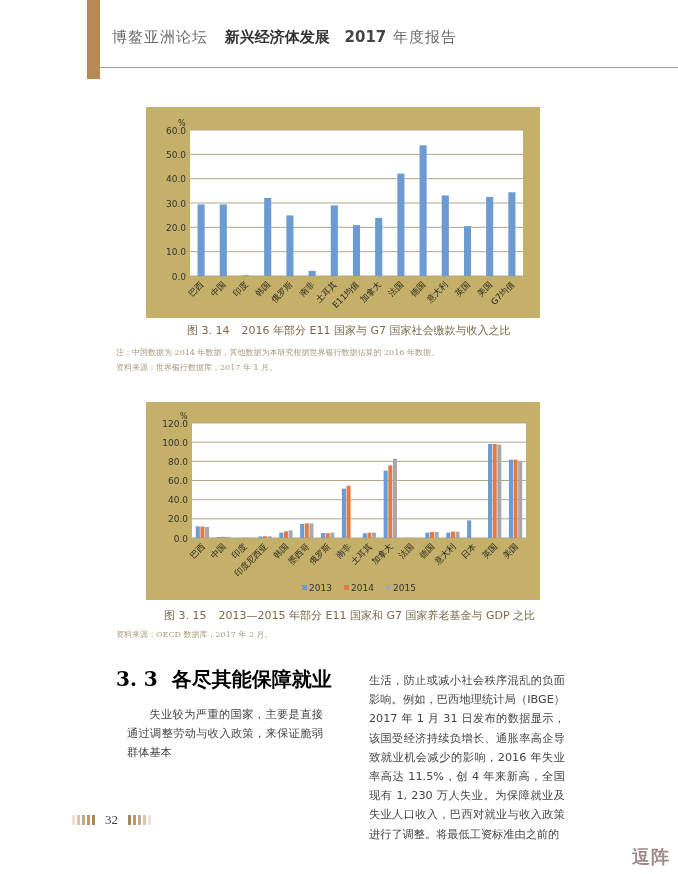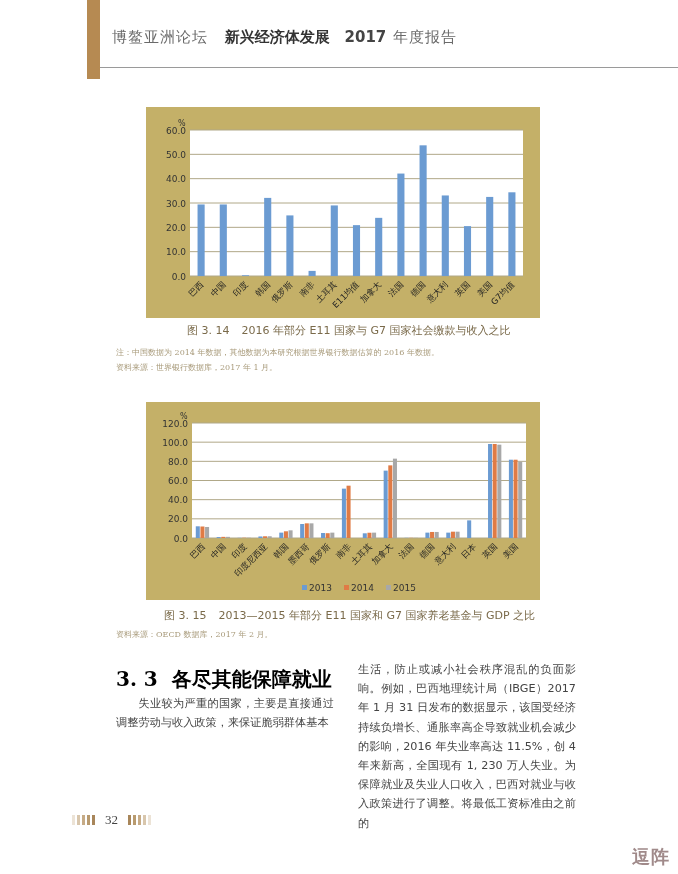--- a/index.html
+++ b/index.html
@@ -19,21 +19,21 @@
   .chart-svg { position:absolute; left:0; top:0; }
 
   .caption { position:absolute; font-size:11px; color:#7a6a4a; white-space:nowrap; }
   .caption .num { margin-right:12px; }
   .note { position:absolute; left:116px; font-family:"DejaVu Serif", serif; font-size:8px; color:#a89a7a; white-space:nowrap; }
 
   .section-title { position:absolute; left:116px; top:666px; font-family:"DejaVu Serif", serif; font-size:20px; font-weight:bold; color:#000000; }
   .section-title .sec-num { margin-right:14px; }
 
   .col { position:absolute; width:218px; font-size:11.2px; line-height:19.2px; color:#444; text-align:justify; }
-  .col p { margin:0; }
+  .col p { margin:11px; }
   .col p.indent { text-indent:2em; }
   #col-left { left:116px; top:694px; }
   #col-right { left:358px; top:660px; }
 
   .page-num { position:absolute; left:72px; top:812px; display:flex; align-items:center; gap:10px; }
   .page-num .stripes { display:flex; gap:2px; }
   .page-num .stripes span { width:3px; height:10px; display:block; }
   .page-num .num { font-size:13px; color:#444; font-family:"Liberation Serif", serif; }
 
   .watermark { position:absolute; left:632px; top:845px; font-size:18px; font-weight:bold; color:#a08a8a; letter-spacing:1px; }

